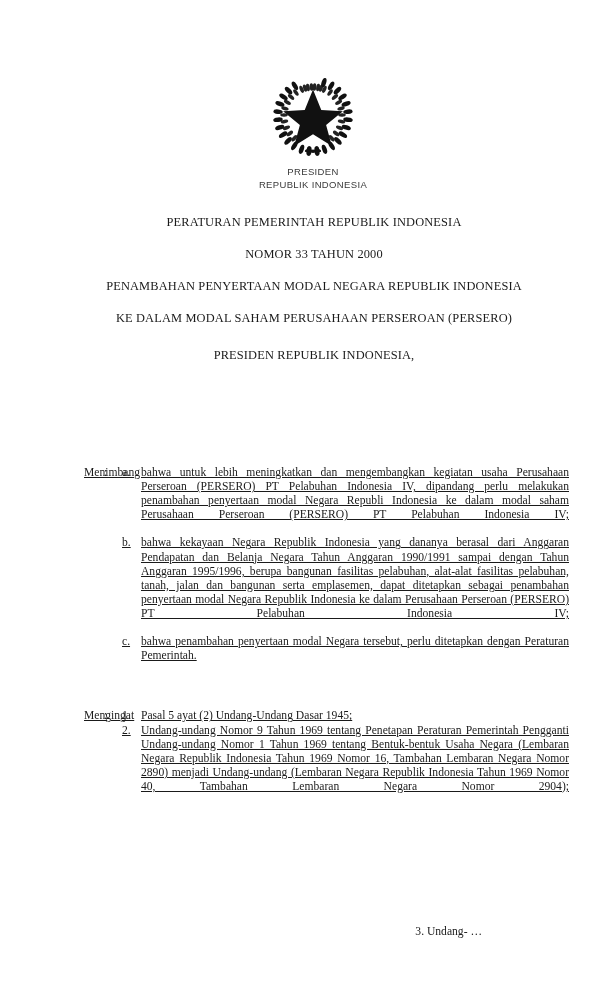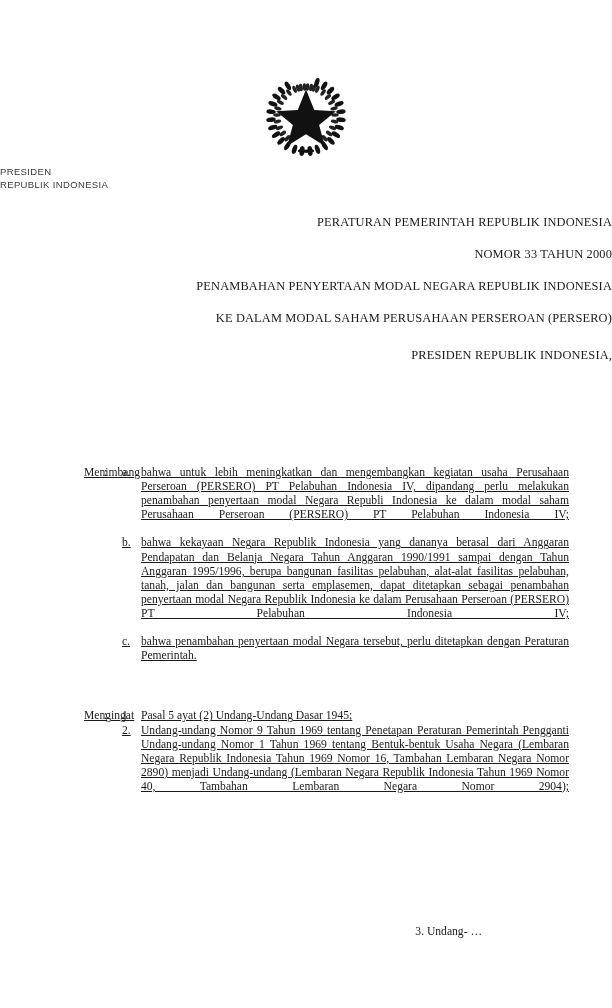--- a/index.html
+++ b/index.html
@@ -20,21 +20,22 @@
     color: #1a1a1a;
     -webkit-font-smoothing: antialiased;
   }
 
   
   .emblem-block {
     position: absolute;
     top: 72px;
     left: 0;
     right: 0;
-    text-align: left;
+    text-align: center;
+    padding-left: 14px;
   }
   .emblem-svg {
     display: block;
     margin: 0 auto;
     width: 88px;
     height: 88px;
   }
   .emblem-caption {
     margin-top: 6px;
     font-family: "Liberation Sans", "DejaVu Sans", sans-serif;
@@ -44,21 +45,21 @@
     color: #3a3a3a;
   }
   .emblem-caption div { white-space: nowrap; }
 
   
   .title-block {
     position: absolute;
     top: 215px;
     left: 16px;
     right: 0;
-    text-align: right;
+    text-align: center;
   }
   .title-line {
     font-size: 12.4px;
     line-height: 15px;
     letter-spacing: 0.15px;
     margin-bottom: 17px;
     white-space: nowrap;
   }
   .title-line:last-child { margin-bottom: 1px; }
   .title-line.spaced-above { margin-top: 22px; }

